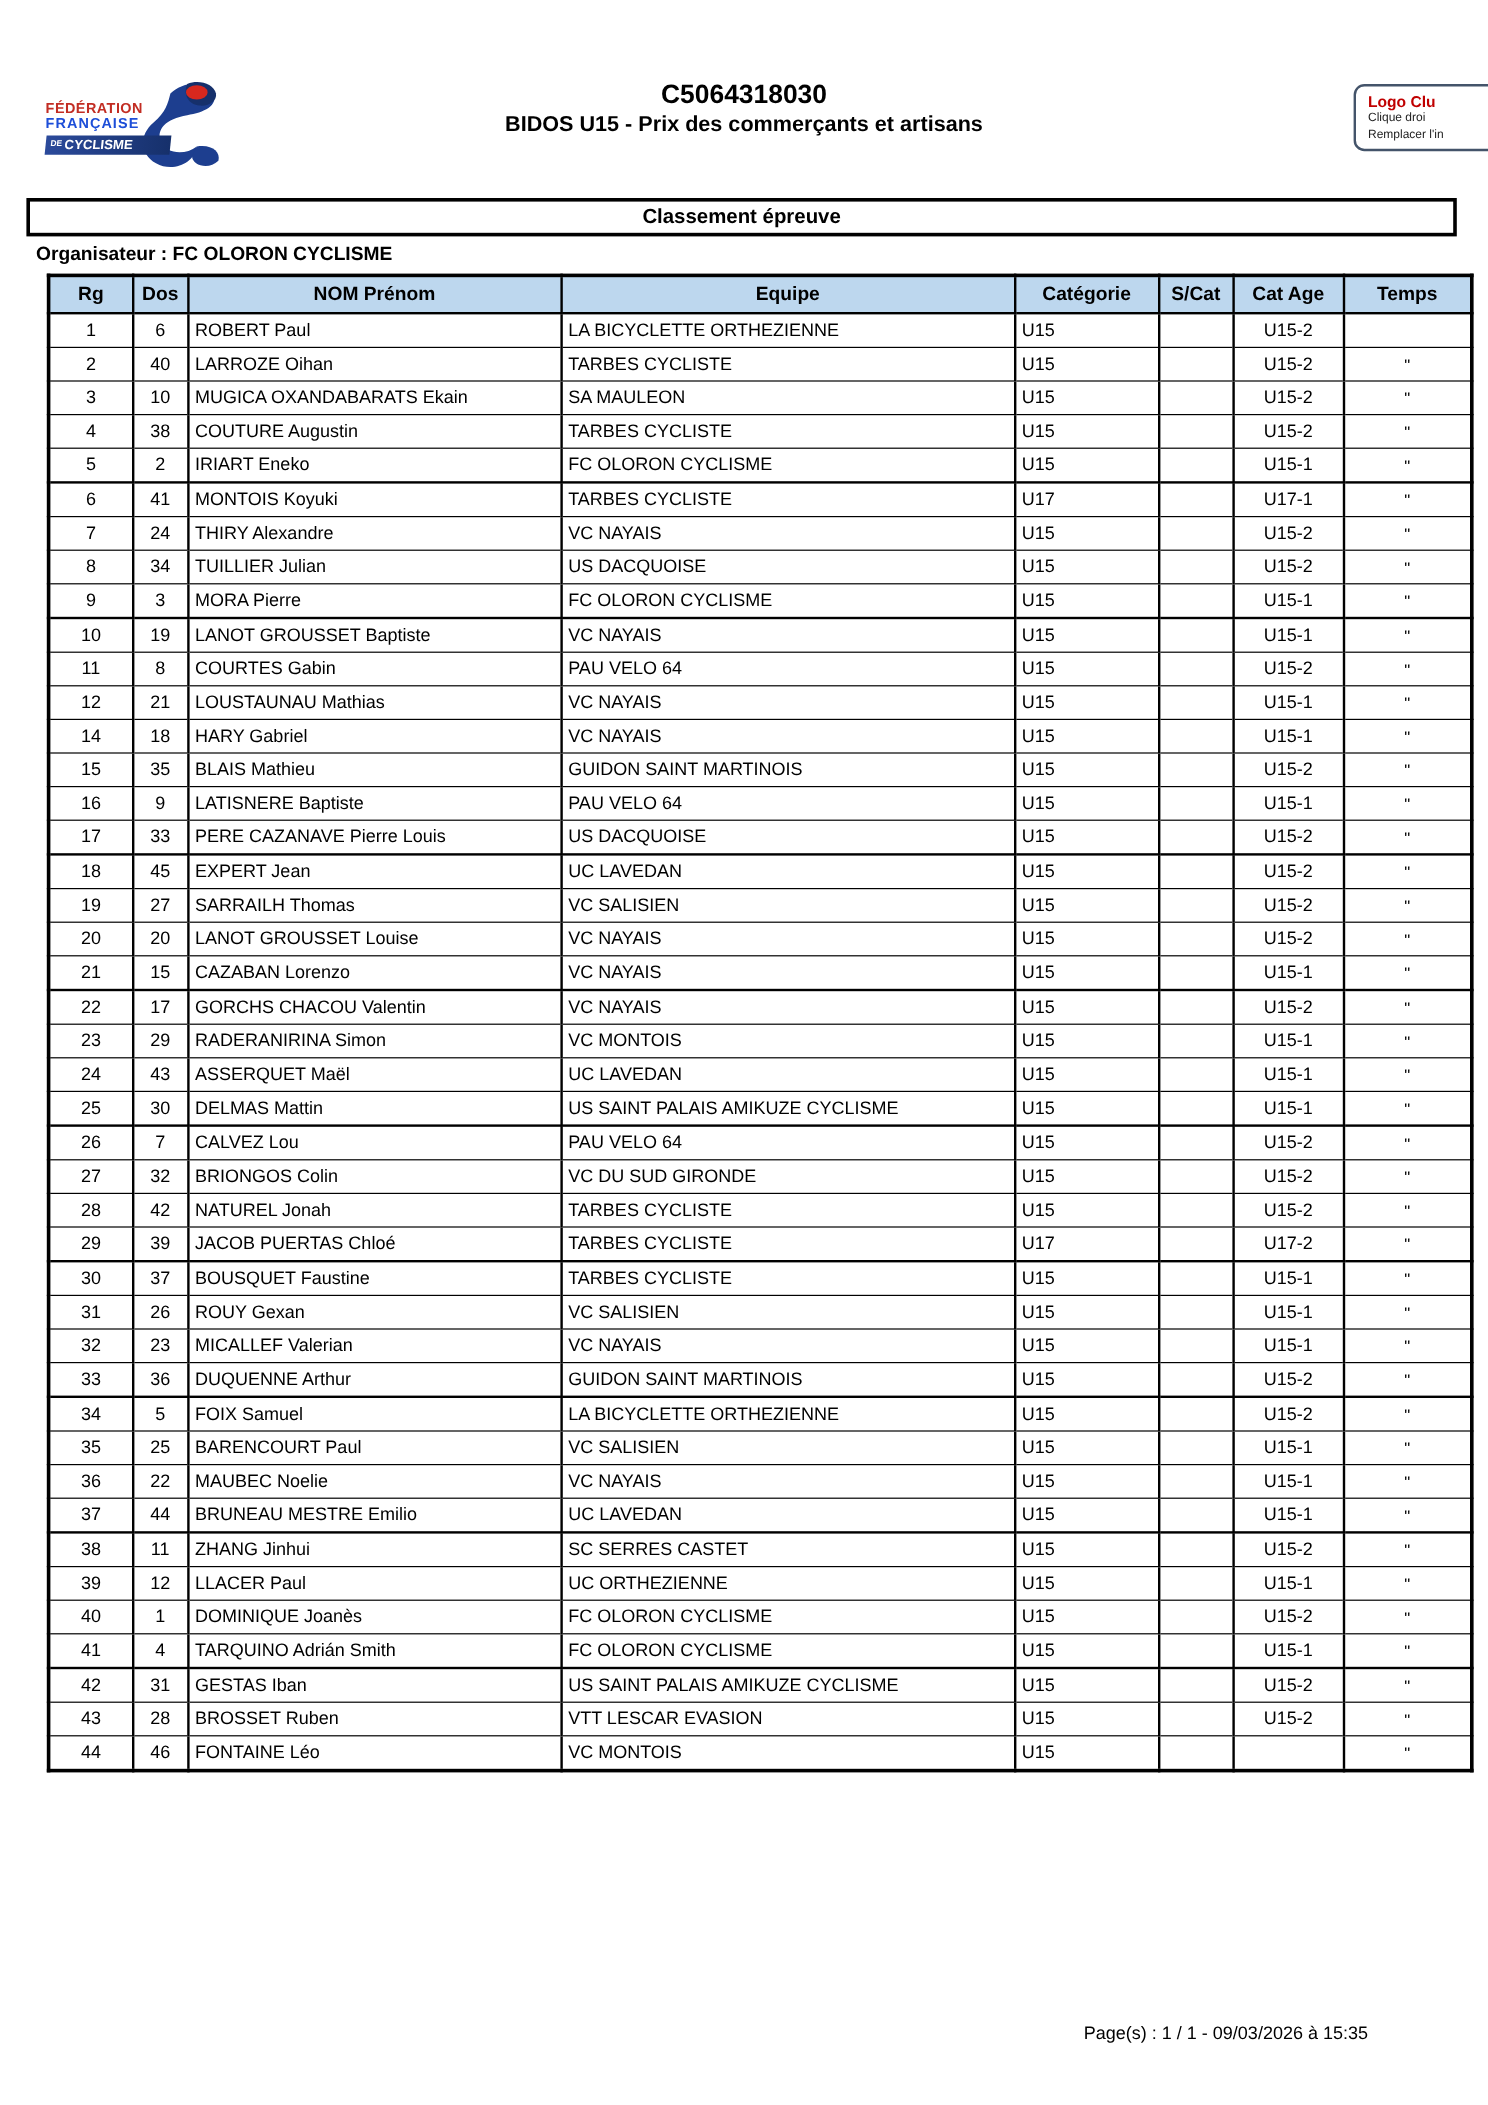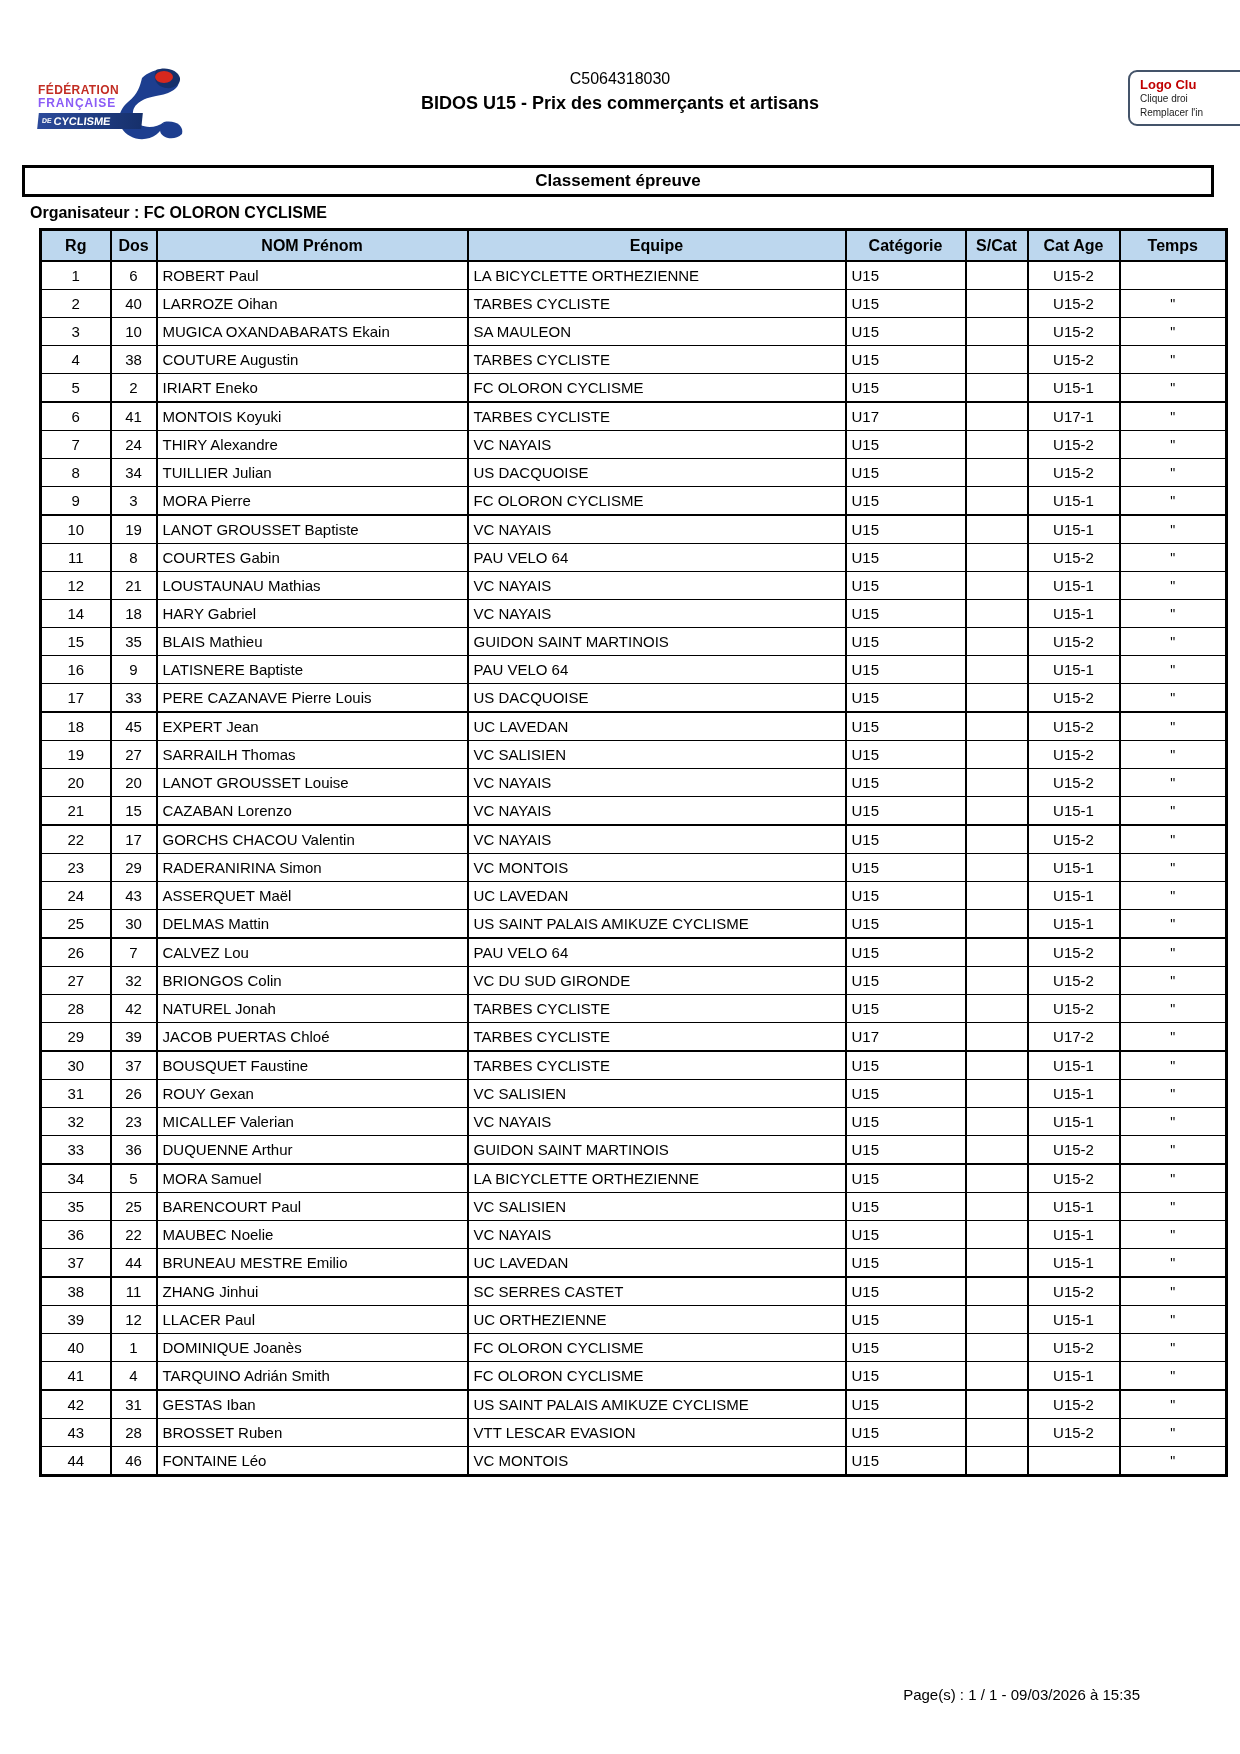--- a/index.html
+++ b/index.html
@@ -4,29 +4,29 @@
 <style>
   html,body{margin:0;padding:0;}
   body{width:1240px;height:1754px;background:#ffffff;overflow:hidden;
        font-family:"Liberation Sans", sans-serif;color:#000;}
   .doc{position:relative;width:1240px;height:1754px;background:#fff;overflow:hidden;}
 
   
   .ffc-logo{position:absolute;left:38px;top:70px;width:150px;height:75px;}
   .ffc-text{position:absolute;left:0;top:14px;width:96px;}
   .ffc-line1{font-size:12px;font-weight:bold;letter-spacing:.4px;color:#c22d23;line-height:13px;}
-  .ffc-line2{font-size:12px;font-weight:bold;letter-spacing:.9px;color:#8b5cf6;line-height:13px;}
+  .ffc-line2{font-size:12px;font-weight:bold;letter-spacing:.9px;color:#1d4ed8;line-height:13px;}
   .ffc-banner{margin-top:3px;width:100px;height:16px;background:linear-gradient(90deg,#2b4a9b,#16306b);
       color:#fff;font-size:11px;font-weight:bold;line-height:16px;padding-left:4px;
       transform:skewX(-6deg);white-space:nowrap;}
   .ffc-banner .de{font-size:7px;vertical-align:2px;margin-right:2px;}
   .ffc-swoosh{position:absolute;left:66px;top:-6px;}
 
   .doc-titles{position:absolute;left:0;top:66px;width:1240px;text-align:center;}
-  .doc-titles .t1{font-size:16px;font-weight:normal;line-height:25px;}
+  .doc-titles .t1{font-size:22px;font-weight:bold;line-height:25px;}
   .doc-titles .t2{font-size:18px;font-weight:bold;line-height:25px;}
 
   
   .logo-club-box{position:absolute;left:1128px;top:70px;width:220px;height:56px;
       border:2px solid #44546a;border-radius:9px 0 0 9px;background:#fff;
       padding:5px 0 0 10px;box-sizing:border-box;}
   .logo-club-title{color:#c00000;font-weight:bold;font-size:13px;line-height:15px;}
   .logo-club-l2{font-size:10px;line-height:14px;color:#222;}
   .logo-club-l3{font-size:10px;line-height:14px;color:#222;}
 
@@ -433,21 +433,21 @@
           <td class="al">DUQUENNE Arthur</td>
           <td class="al">GUIDON SAINT MARTINOIS</td>
           <td class="al">U15</td>
           <td></td>
           <td>U15-2</td>
           <td class="temps">"</td>
         </tr>
         <tr>
           <td>34</td>
           <td>5</td>
-          <td class="al">MORA Samuel</td>
+          <td class="al">FOIX Samuel</td>
           <td class="al">LA BICYCLETTE ORTHEZIENNE</td>
           <td class="al">U15</td>
           <td></td>
           <td>U15-2</td>
           <td class="temps">"</td>
         </tr>
         <tr>
           <td>35</td>
           <td>25</td>
           <td class="al">BARENCOURT Paul</td>

